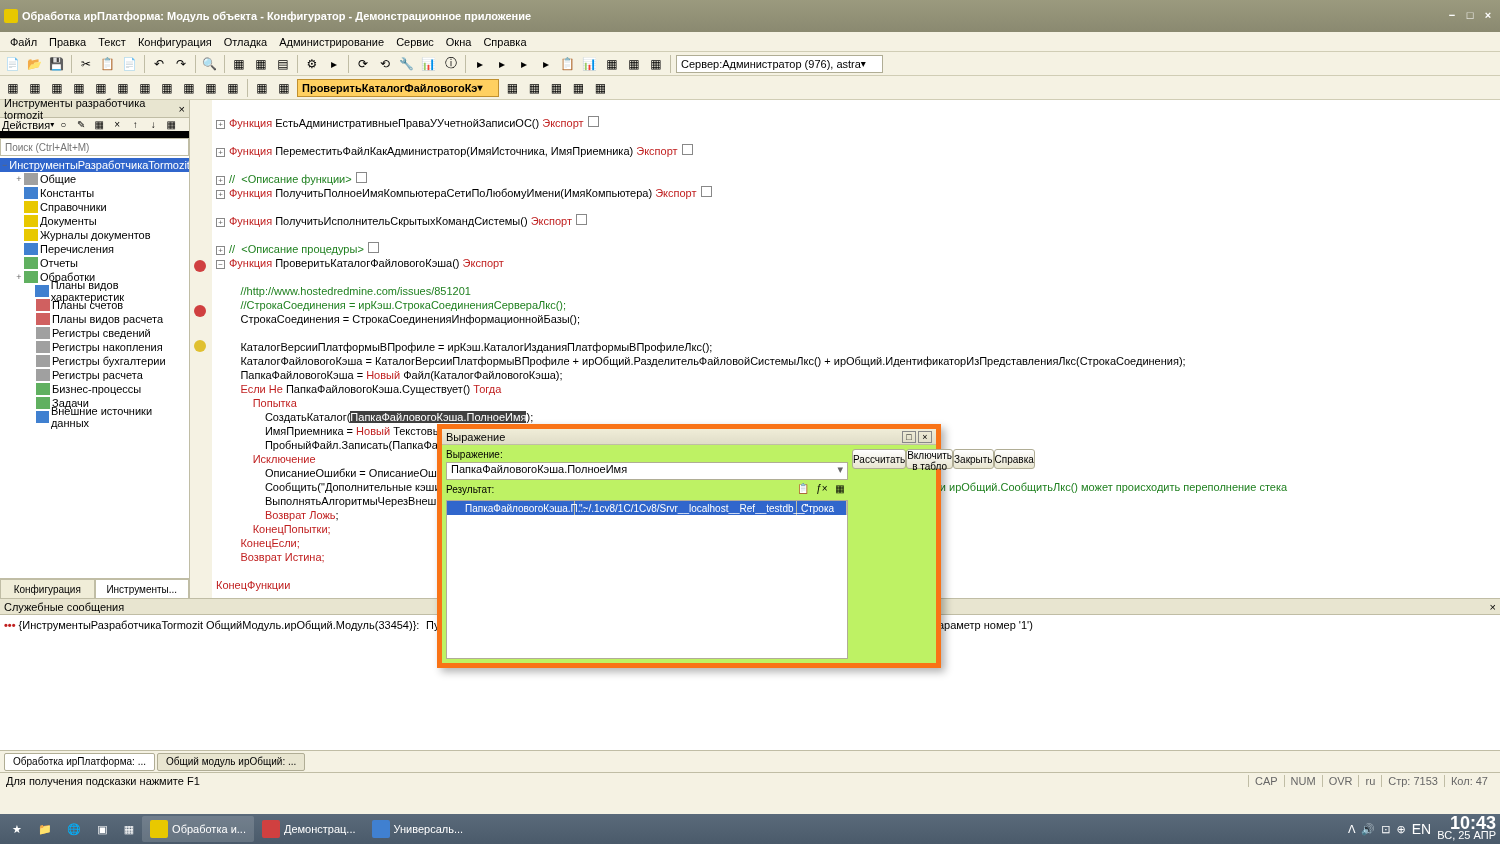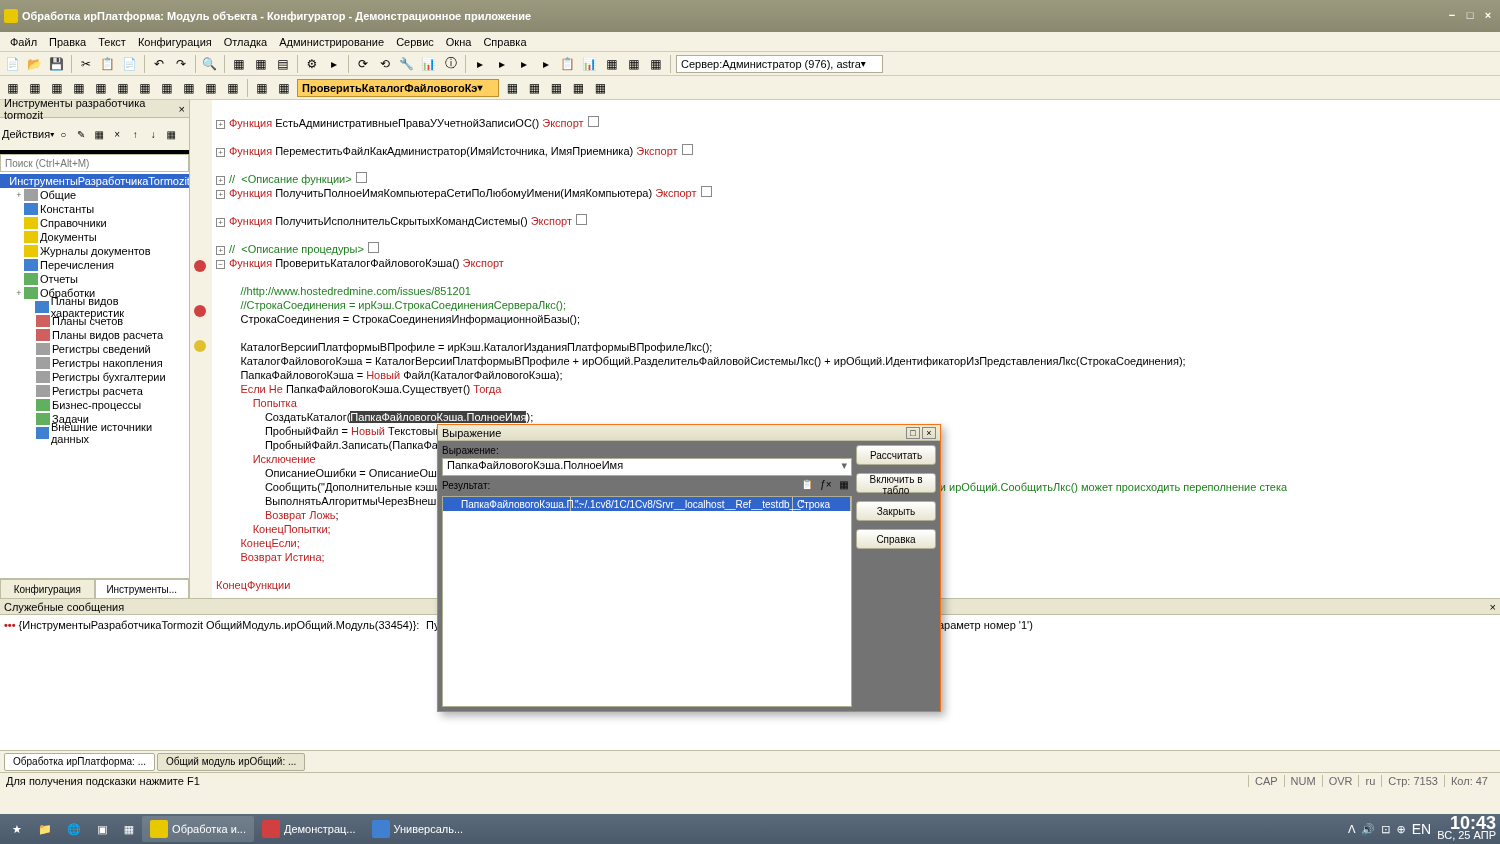--- a/index.html
+++ b/index.html
@@ -12,21 +12,21 @@
 .menu-item{padding:2px 6px;cursor:pointer}
 .toolbar{height:24px;background:#f5f2e3;border-bottom:1px solid #d0cdb5;display:flex;align-items:center;padding:0 2px}
 .tb-btn{width:20px;height:20px;margin:0 1px;border:1px solid transparent;display:flex;align-items:center;justify-content:center;cursor:pointer;font-size:12px}
 .tb-sep{width:1px;height:18px;background:#c0bda5;margin:0 3px}
 .tb-combo{height:18px;border:1px solid #b0ad95;background:#fff;font-size:10px;padding:0 16px 0 4px;display:flex;align-items:center;cursor:pointer;margin:0 2px}
 .tb-combo.yel{background:#ffd060;border-color:#c0902f;font-weight:bold}
 .main-area{display:flex;height:498px;position:relative}
 .left-panel{width:190px;background:#f5f2e3;border-right:1px solid #c0bda5;display:flex;flex-direction:column}
 .lp-header{height:18px;background:#e8e5d0;border-bottom:1px solid #c0bda5;display:flex;align-items:center;padding:0 4px;font-size:10px}
 .lp-header .x{margin-left:auto;cursor:pointer}
-.lp-tools{height:36px;display:flex;align-items:center;padding:0 2px;border-bottom:4px solid #000000}
+.lp-tools{height:20px;display:flex;align-items:center;padding:0 2px;border-bottom:7px solid #000000}
 .lp-tools .tb-btn{width:16px;height:16px;font-size:10px}
 .lp-search{height:18px}
 .lp-search input{width:100%;height:100%;border:1px solid #c0bda5;padding:8px 4px;font-size:10px;color:#999}
 .tree{flex:1;background:#fff;overflow:auto;padding:2px 0}
 .tree-item{display:flex;align-items:center;height:14px;padding:0 2px;cursor:pointer}
 .tree-item.sel{background:#3066cc;color:#fff}
 .tree-item .exp{width:10px;text-align:center;font-size:9px;color:#666}
 .tree-item .ico{width:14px;height:12px;margin-right:2px;display:inline-block}
 .tree-item .ico.folder{background:#e8c800}
 .tree-item .ico.blue{background:#4080d0}
@@ -53,37 +53,37 @@
 .msg-header{height:16px;background:#e8e5d0;border-bottom:1px solid #c0bda5;padding:0 4px;display:flex;align-items:center;font-size:10px}
 .msg-header .x{margin-left:auto;cursor:pointer}
 .msg-body{flex:1;background:#fff;padding:4px;font-family:'Courier New',monospace;font-size:11px;line-height:13px;overflow:auto}
 .msg-body .err{color:#c02020;font-weight:bold}
 .tabs-bar{height:22px;background:#f5f2e3;border-top:1px solid #c0bda5;display:flex;align-items:center;padding:2px 4px}
 .doc-tab{height:18px;padding:0 8px;border:1px solid #b0ad95;background:#fff;display:flex;align-items:center;font-size:10px;cursor:pointer;margin-right:2px;border-radius:2px}
 .doc-tab.inactive{background:#e8e5d0}
 .status-bar{height:16px;background:#f5f2e3;border-top:1px solid #c0bda5;display:flex;align-items:center;padding:0 6px;font-size:10px}
 .status-bar .spacer{flex:1}
 .status-cell{padding:0 6px;border-left:1px solid #c0bda5;color:#666}
-.dialog{position:absolute;left:437px;top:424px;width:504px;height:288px;background:#737373;border:1px solid #f97316;box-shadow:4px 4px 8px rgba(0,0,0,.3);display:flex;flex-direction:column}
+.dialog{position:absolute;left:437px;top:424px;width:504px;height:244px;background:#bef264;border:5px solid #f97316;box-shadow:4px 4px 8px rgba(0,0,0,.3);display:flex;flex-direction:column}
 .dlg-title{height:16px;background:linear-gradient(#f0edd8,#e0ddc8);border-bottom:1px solid #c0bda5;display:flex;align-items:center;padding:0 4px;font-size:10px}
 .dlg-title .x,.dlg-title .m{margin-left:2px;width:14px;height:12px;border:1px solid #888;text-align:center;cursor:pointer;font-size:9px;line-height:10px}
 .dlg-body{flex:1;padding:4px;display:flex;gap:4px}
 .dlg-left{flex:1;display:flex;flex-direction:column}
 .dlg-row{display:flex;align-items:center;margin-bottom:2px}
 .dlg-label{font-size:10px;margin-bottom:2px}
 .dlg-input{flex:1;height:18px;border:1px solid #b0ad95;background:#fff;padding:0 4px;font-size:10px}
 .dlg-input .dd{margin-left:auto;color:#666}
 .dlg-icons{display:flex;gap:2px;margin-left:auto}
 .dlg-icons .ib{width:16px;height:16px;border:1px solid transparent;cursor:pointer;text-align:center;font-size:10px}
 .grid{flex:1;border:1px solid #b0ad95;background:#fff;display:flex;flex-direction:column}
 .grid-head{display:flex;height:15px;background:#f0edd8;border-bottom:1px solid #c0bda5}
 .grid-cell{border-right:1px solid #c0bda5;padding:0 4px;font-size:10px;display:flex;align-items:center}
 .grid-row{display:flex;height:14px}
 .grid-row.sel{background:#3066cc;color:#fff}
-.dlg-right{width:80px;display:flex;flex-direction:column;gap:8px}
+.dlg-right{width:80px;display:flex;flex-direction:row;gap:0}
 .dlg-btn{height:20px;border:1px solid #b0ad95;background:linear-gradient(#fff,#e8e5d0);font-size:10px;cursor:pointer;border-radius:3px}
 .taskbar{position:absolute;bottom:0;left:0;right:0;height:30px;background:linear-gradient(#5a6a7a,#4a5a6a);display:flex;align-items:center;padding:0 4px;color:#fff}
 .tb-app{height:26px;padding:0 8px;display:flex;align-items:center;gap:4px;cursor:pointer}
 .tb-app.active{background:rgba(255,255,255,.15);border-radius:2px}
 .tb-app .ico{width:18px;height:18px;background:#e8c800;border-radius:2px}
 .tray{margin-left:auto;display:flex;align-items:center;gap:6px;font-size:10px}
 .clock{text-align:right;line-height:12px;font-size:10px}
 </style>
 </head>
 <body>
@@ -317,21 +317,21 @@
 <span class="cm">        //http://www.hostedredmine.com/issues/851201</span>
 <span class="cm">        //СтрокаСоединения = ирКэш.СтрокаСоединенияСервераЛкс();</span>
 <span>        СтрокаСоединения = СтрокаСоединенияИнформационнойБазы();</span>
 
 <span>        КаталогВерсииПлатформыВПрофиле = ирКэш.КаталогИзданияПлатформыВПрофилеЛкс();</span>
 <span>        КаталогФайловогоКэша = КаталогВерсииПлатформыВПрофиле + ирОбщий.РазделительФайловойСистемыЛкс() + ирОбщий.ИдентификаторИзПредставленияЛкс(СтрокаСоединения);</span>
 <span>        ПапкаФайловогоКэша = </span><span class="kw">Новый</span><span> Файл(КаталогФайловогоКэша);</span>
 <span>        </span><span class="kw">Если Не</span><span> ПапкаФайловогоКэша.Существует() </span><span class="kw">Тогда</span>
 <span class="kw">            Попытка</span>
 <span>                СоздатьКаталог(</span><span class="hl">ПапкаФайловогоКэша.ПолноеИмя</span><span>);</span>
-<span>                ПробныйФайл = </span><span class="kw">Новый</span><span> ТекстовыйДокумент;</span>
+<span>                ИмяПриемника = </span><span class="kw">Новый</span><span> ТекстовыйДокумент;</span>
 <span>                ПробныйФайл.Записать(ПапкаФайловогоКэша.ПолноеИмя + ирОбщий.РазделительФайловойСистемыЛкс() + </span><span>"1.txt"</span><span>);</span>
 <span class="kw">            Исключение</span>
 <span>                ОписаниеОшибки = ОписаниеОшибки();</span>
 <span>                Сообщить(</span><span>"Дополнительные кэши отключены из-за ошибки: "</span><span> + ОписаниеОшибки, СтатусСообщения.Важное); </span><span class="cm">// При использовании ирОбщий.СообщитьЛкс() может происходить переполнение стека</span>
 <span>                ВыполнятьАлгоритмыЧерезВнешниеОбработки = </span><span class="kw">Ложь</span>;
 <span>                </span><span class="kw">Возврат Ложь</span>;
 <span class="kw">            КонецПопытки;</span>
 <span class="kw">        КонецЕсли;</span>
 <span class="kw">        Возврат Истина;</span>
 

